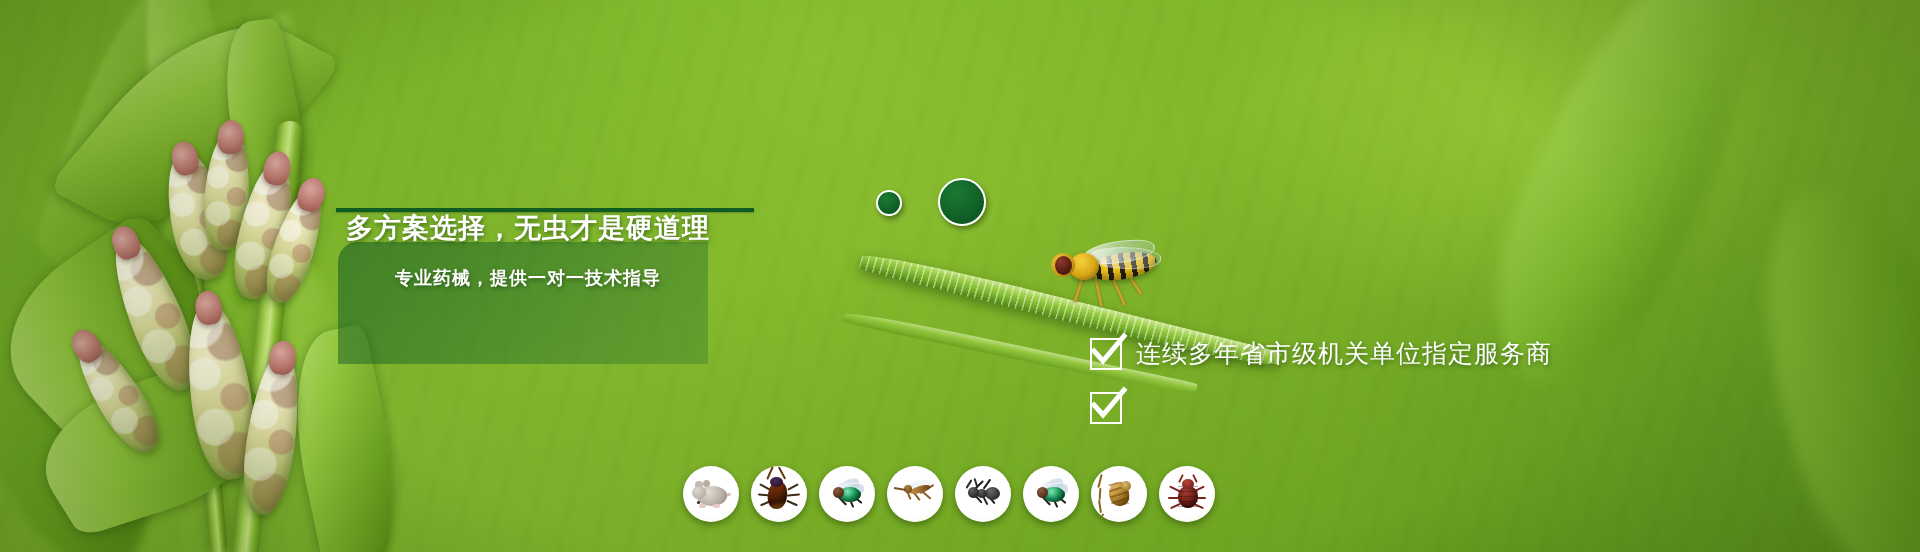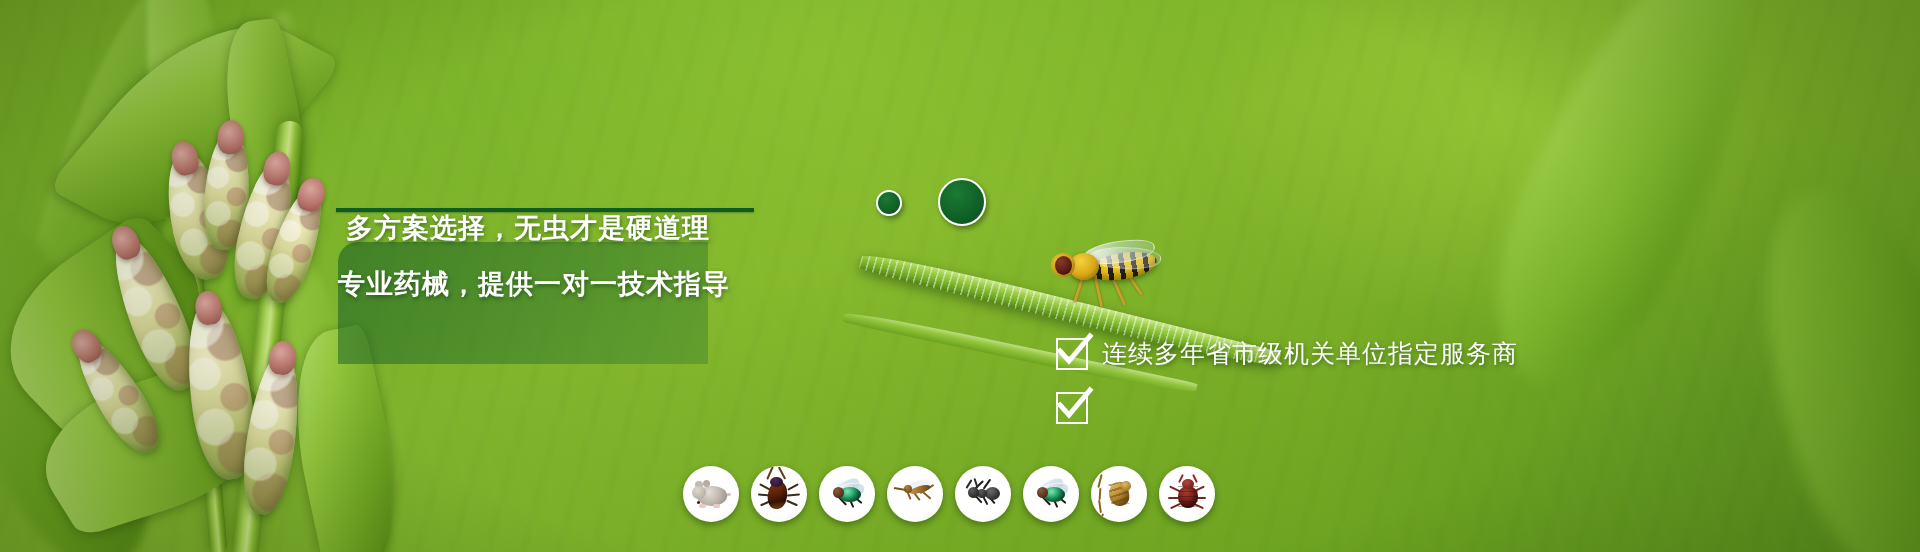--- a/index.html
+++ b/index.html
@@ -238,26 +238,26 @@
     position: absolute;
     left: 338px; top: 210px; width: 380px;
     text-align: center;
     color: #ffffff;
     font-weight: bold;
     text-shadow: 1px 2px 4px rgba(15,50,10,0.55);
   }
   .copy-line { white-space: nowrap; }
   .copy-line.l1 { font-size: 27px; margin-bottom: 20px; letter-spacing: 1px; }
   .copy-line.l2 { font-size: 27px; margin-bottom: 20px; letter-spacing: 1px; }
-  .copy-line.l3 { font-size: 27px; letter-spacing: 1px; }
+  .copy-line.l3 { font-size: 18px; letter-spacing: 1px; }
 
   
   .checklist {
     position: absolute;
-    left: 1056px; top: 337px;
+    left: 1090px; top: 337px;
   }
   .check-row {
     display: flex;
     align-items: center;
     gap: 14px;
     margin-bottom: 22px;
   }
   .check-box {
     position: relative;
     width: 28px; height: 28px;

